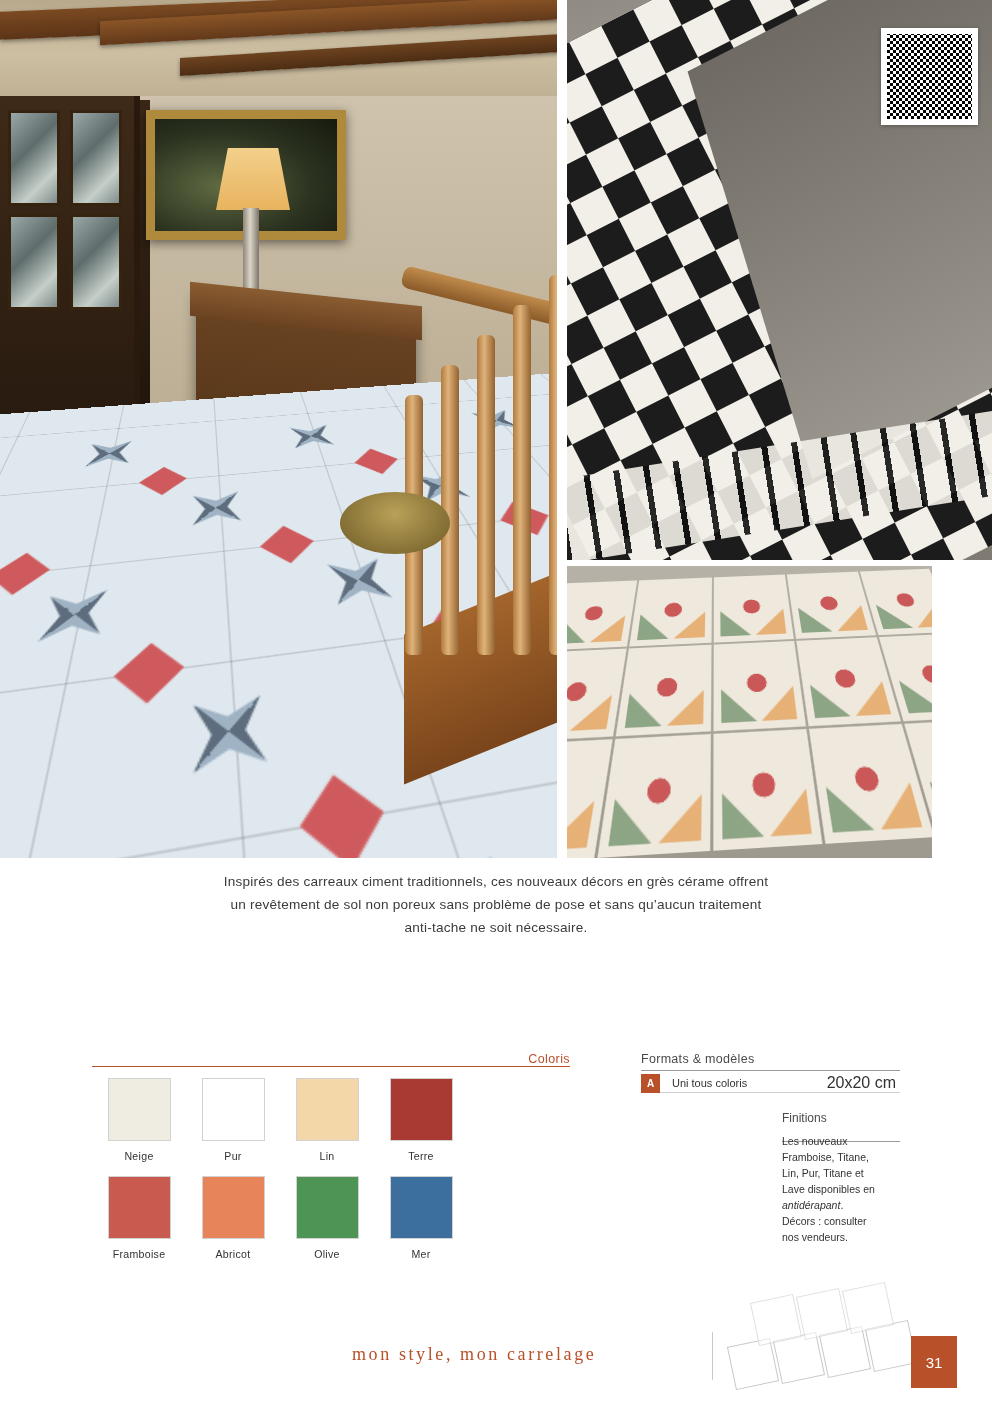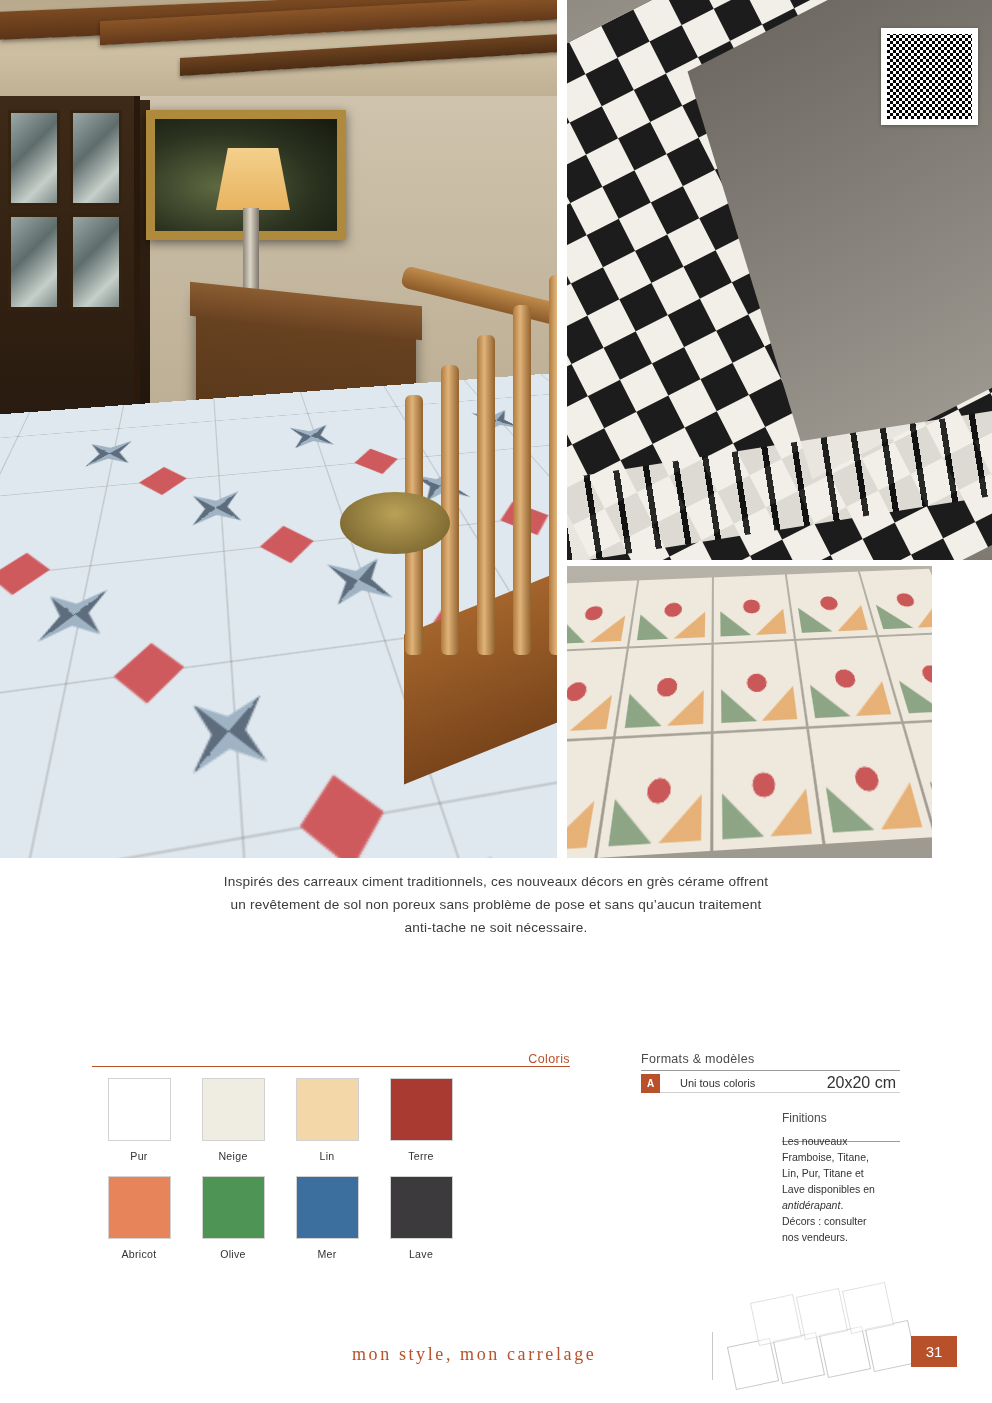--- a/index.html
+++ b/index.html
@@ -234,21 +234,21 @@
   .format-row {
     position:absolute; left:641px; top:1074px; width:259px;
     display:flex; align-items:center; height:19px;
     border-bottom:1px solid #cfcfcf;
   }
   .format-badge {
     width:19px; height:19px; background:#b8502a; color:#fff;
     font-size:10px; display:flex; align-items:center; justify-content:center;
     font-weight:bold;
   }
-  .format-name { flex:1; padding-left:20px; font-size:11px; color:#333; }
+  .format-name { flex:1; padding-left:12px; font-size:11px; color:#333; }
   .format-size { font-size:16px; color:#333; padding-right:4px; }
 
   .finitions-head {
     position:absolute; left:782px; top:1111px; width:118px;
     font-size:12px; color:#4a4a4a; padding-bottom:16px;
     border-bottom:1px solid #9b9b9b;
   }
   .finitions-body {
     position:absolute; left:782px; top:1133px; width:120px;
     font-size:10.5px; line-height:16px; color:#333;
@@ -266,21 +266,21 @@
     background:#c9c9c9;
   }
   .footer-tiles {
     position:absolute; left:727px; top:1316px; width:198px; height:80px;
   }
   .footer-tiles .ft {
     position:absolute; border:1px solid #c7c7c7; background:#fff;
     width:44px; height:44px; transform: rotate(-12deg);
   }
   .page-number {
-    position:absolute; left:911px; top:1336px; width:46px; height:31px;
+    position:absolute; left:911px; top:1336px; width:46px; height:52px;
     background:#b8502a; color:#fff; font-size:15px;
     display:flex; align-items:center; justify-content:center;
   }
 </style>
 </head>
 <body>
 
 <div class="photos">
 
   <div class="photo-main">
@@ -379,53 +379,53 @@
 
 <div class="intro">
   <p>Inspirés des carreaux ciment traditionnels, ces nouveaux décors en grès cérame offrent un revêtement de sol non poreux sans problème de pose et sans qu’aucun traitement anti-tache ne soit nécessaire.</p>
 </div>
 
 <div class="coloris-head">Coloris</div>
 
 <div class="swatch-grid">
   <div class="swatch-row">
     <div class="swatch-cell">
+      <div class="swatch" style="background:#efece1"></div>
+      <div class="swatch-label">Neige</div>
+    </div>
+    <div class="swatch-cell">
       <div class="swatch" style="background:#ffffff"></div>
       <div class="swatch-label">Pur</div>
     </div>
     <div class="swatch-cell">
-      <div class="swatch" style="background:#efece1"></div>
-      <div class="swatch-label">Neige</div>
-    </div>
-    <div class="swatch-cell">
       <div class="swatch" style="background:#f3d7a8"></div>
       <div class="swatch-label">Lin</div>
     </div>
     <div class="swatch-cell">
       <div class="swatch" style="background:#a83a32"></div>
       <div class="swatch-label">Terre</div>
     </div>
   </div>
 
   <div class="swatch-row second">
     <div class="swatch-cell">
+      <div class="swatch" style="background:#c85a50"></div>
+      <div class="swatch-label">Framboise</div>
+    </div>
+    <div class="swatch-cell">
       <div class="swatch" style="background:#e8845a"></div>
       <div class="swatch-label">Abricot</div>
     </div>
     <div class="swatch-cell">
       <div class="swatch" style="background:#4e9455"></div>
       <div class="swatch-label">Olive</div>
     </div>
     <div class="swatch-cell">
       <div class="swatch" style="background:#3c6f9e"></div>
       <div class="swatch-label">Mer</div>
-    </div>
-    <div class="swatch-cell">
-      <div class="swatch" style="background:#3c3a3c"></div>
-      <div class="swatch-label">Lave</div>
     </div>
   </div>
 </div>
 
 <div class="formats-head">Formats &amp; modèles</div>
 <div class="format-row">
   <div class="format-badge">A</div>
   <div class="format-name">Uni tous coloris</div>
   <div class="format-size">20x20 cm</div>
 </div>

